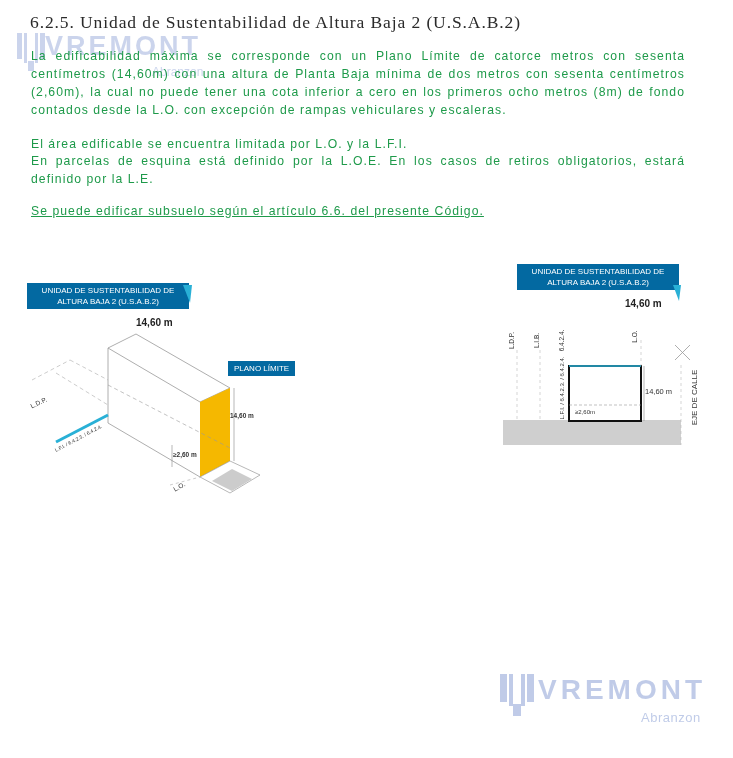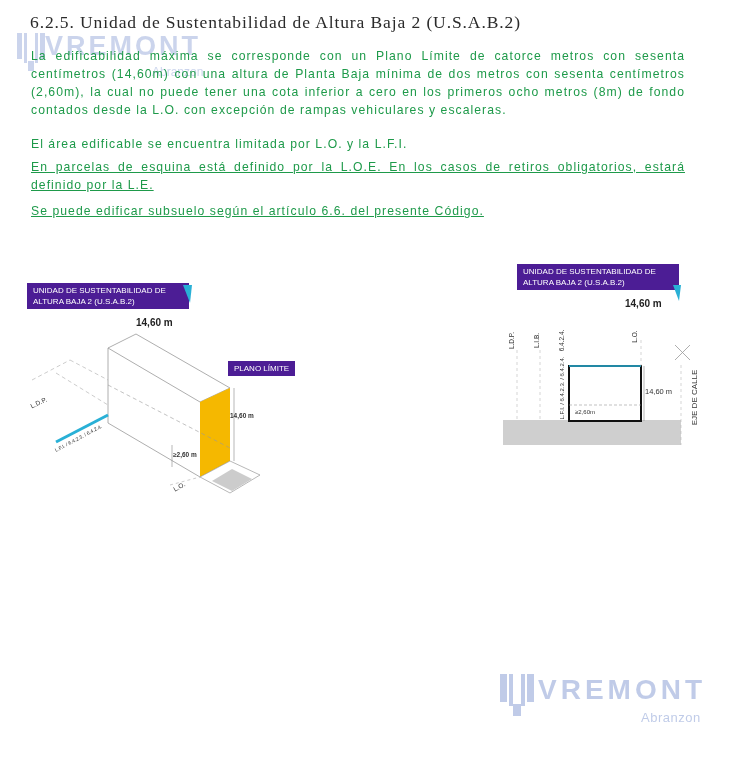--- a/index.html
+++ b/index.html
@@ -4,31 +4,31 @@
 <style>
   html, body { margin:0; padding:0; }
   body { width:733px; height:758px; background:#ffffff; position:relative; overflow:hidden;
          font-family:"Liberation Sans", sans-serif; }
   .title { position:absolute; left:30px; top:12px; font-size:17.5px; color:#2a2a2a;
            letter-spacing:0.9px; font-family:Liberation Serif, serif; }
   .para { position:absolute; left:31px; width:654px; color:#1e9a4a; font-size:12.2px;
           letter-spacing:1.05px; line-height:18px; text-align:justify; }
   .p1 { top:47px; }
   .p2 { top:128px;margin-top:7px; }
-  .p3 { top:158px;text-decoration:underline; }
+  .p3 { top:152px; }
   .p4 { top:202px;text-decoration:underline; }
   .wm-top { position:absolute; left:17px; top:33px; opacity:0.45; }
   .wm-top .wm-text { position:absolute; left:28px; top:-2px; font-size:27px; font-weight:bold; color:#8da2d6; letter-spacing:3px; }
   .wm-top .wm-sub { position:absolute; left:135px; top:32px; font-size:12px; color:#8da2d6; }
   .wm-bottom { position:absolute; left:500px; top:674px; opacity:0.55; }
   .wm-bottom .wm-text { position:absolute; left:38px; top:0px; font-size:28px; font-weight:bold; color:#8da2d6; letter-spacing:4px; }
   .wm-bottom .wm-sub { position:absolute; left:141px; top:36px; font-size:13px; color:#8da2d6; letter-spacing:0.5px; }
   .dots { position:absolute; left:0; top:0; }
   .diagram { position:absolute; }
-  .tag { position:absolute; background:#4c1d95; color:#ffffff; font-size:8px; text-align:left; line-height:11px; padding:2px 6px; }
+  .tag { position:absolute; background:#0369a1; color:#ffffff; font-size:8px; text-align:center; line-height:11px; padding:2px 6px; }
   .lbl { position:absolute; font-size:6.5px; color:#333; }
   .dim { position:absolute; font-size:9px; font-weight:bold; color:#222; }
 </style>
 </head>
 <body>
 
 <div class="title">6.2.5. Unidad de Sustentabilidad de Altura Baja 2 (U.S.A.B.2)</div>
 
 <div class="wm-top">
   <svg class="dots" width="28" height="40" viewBox="0 0 28 40">

